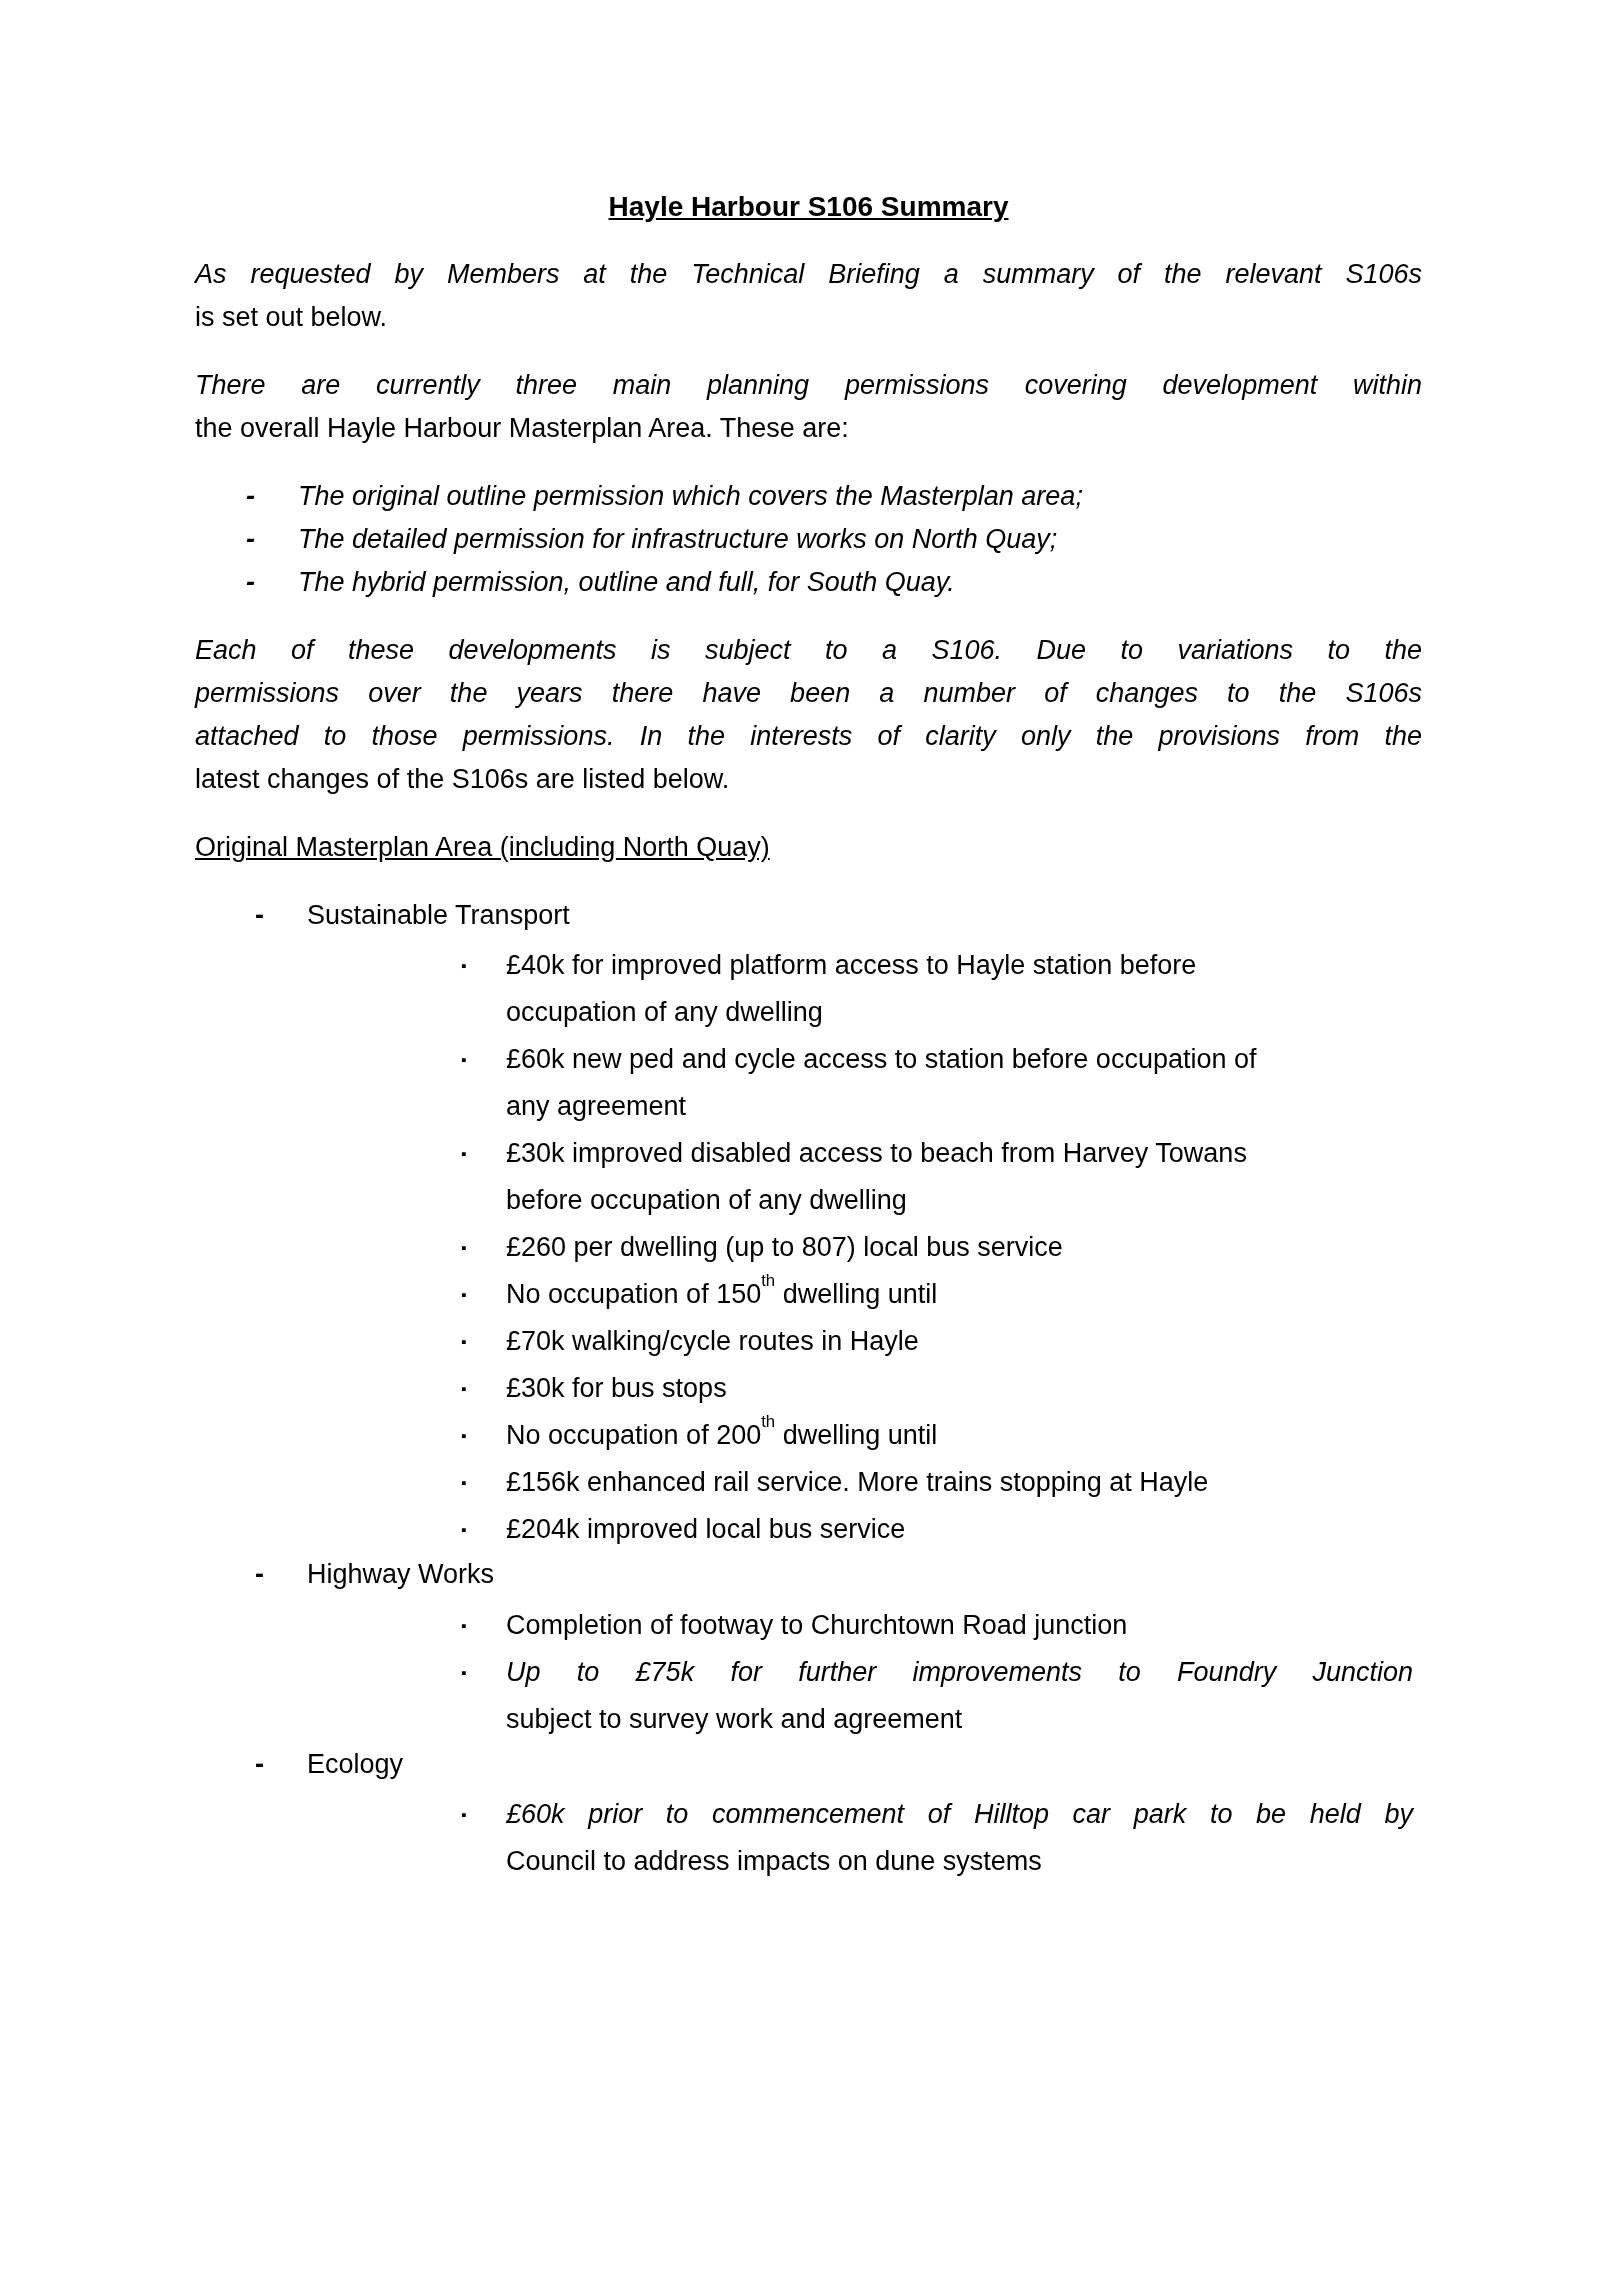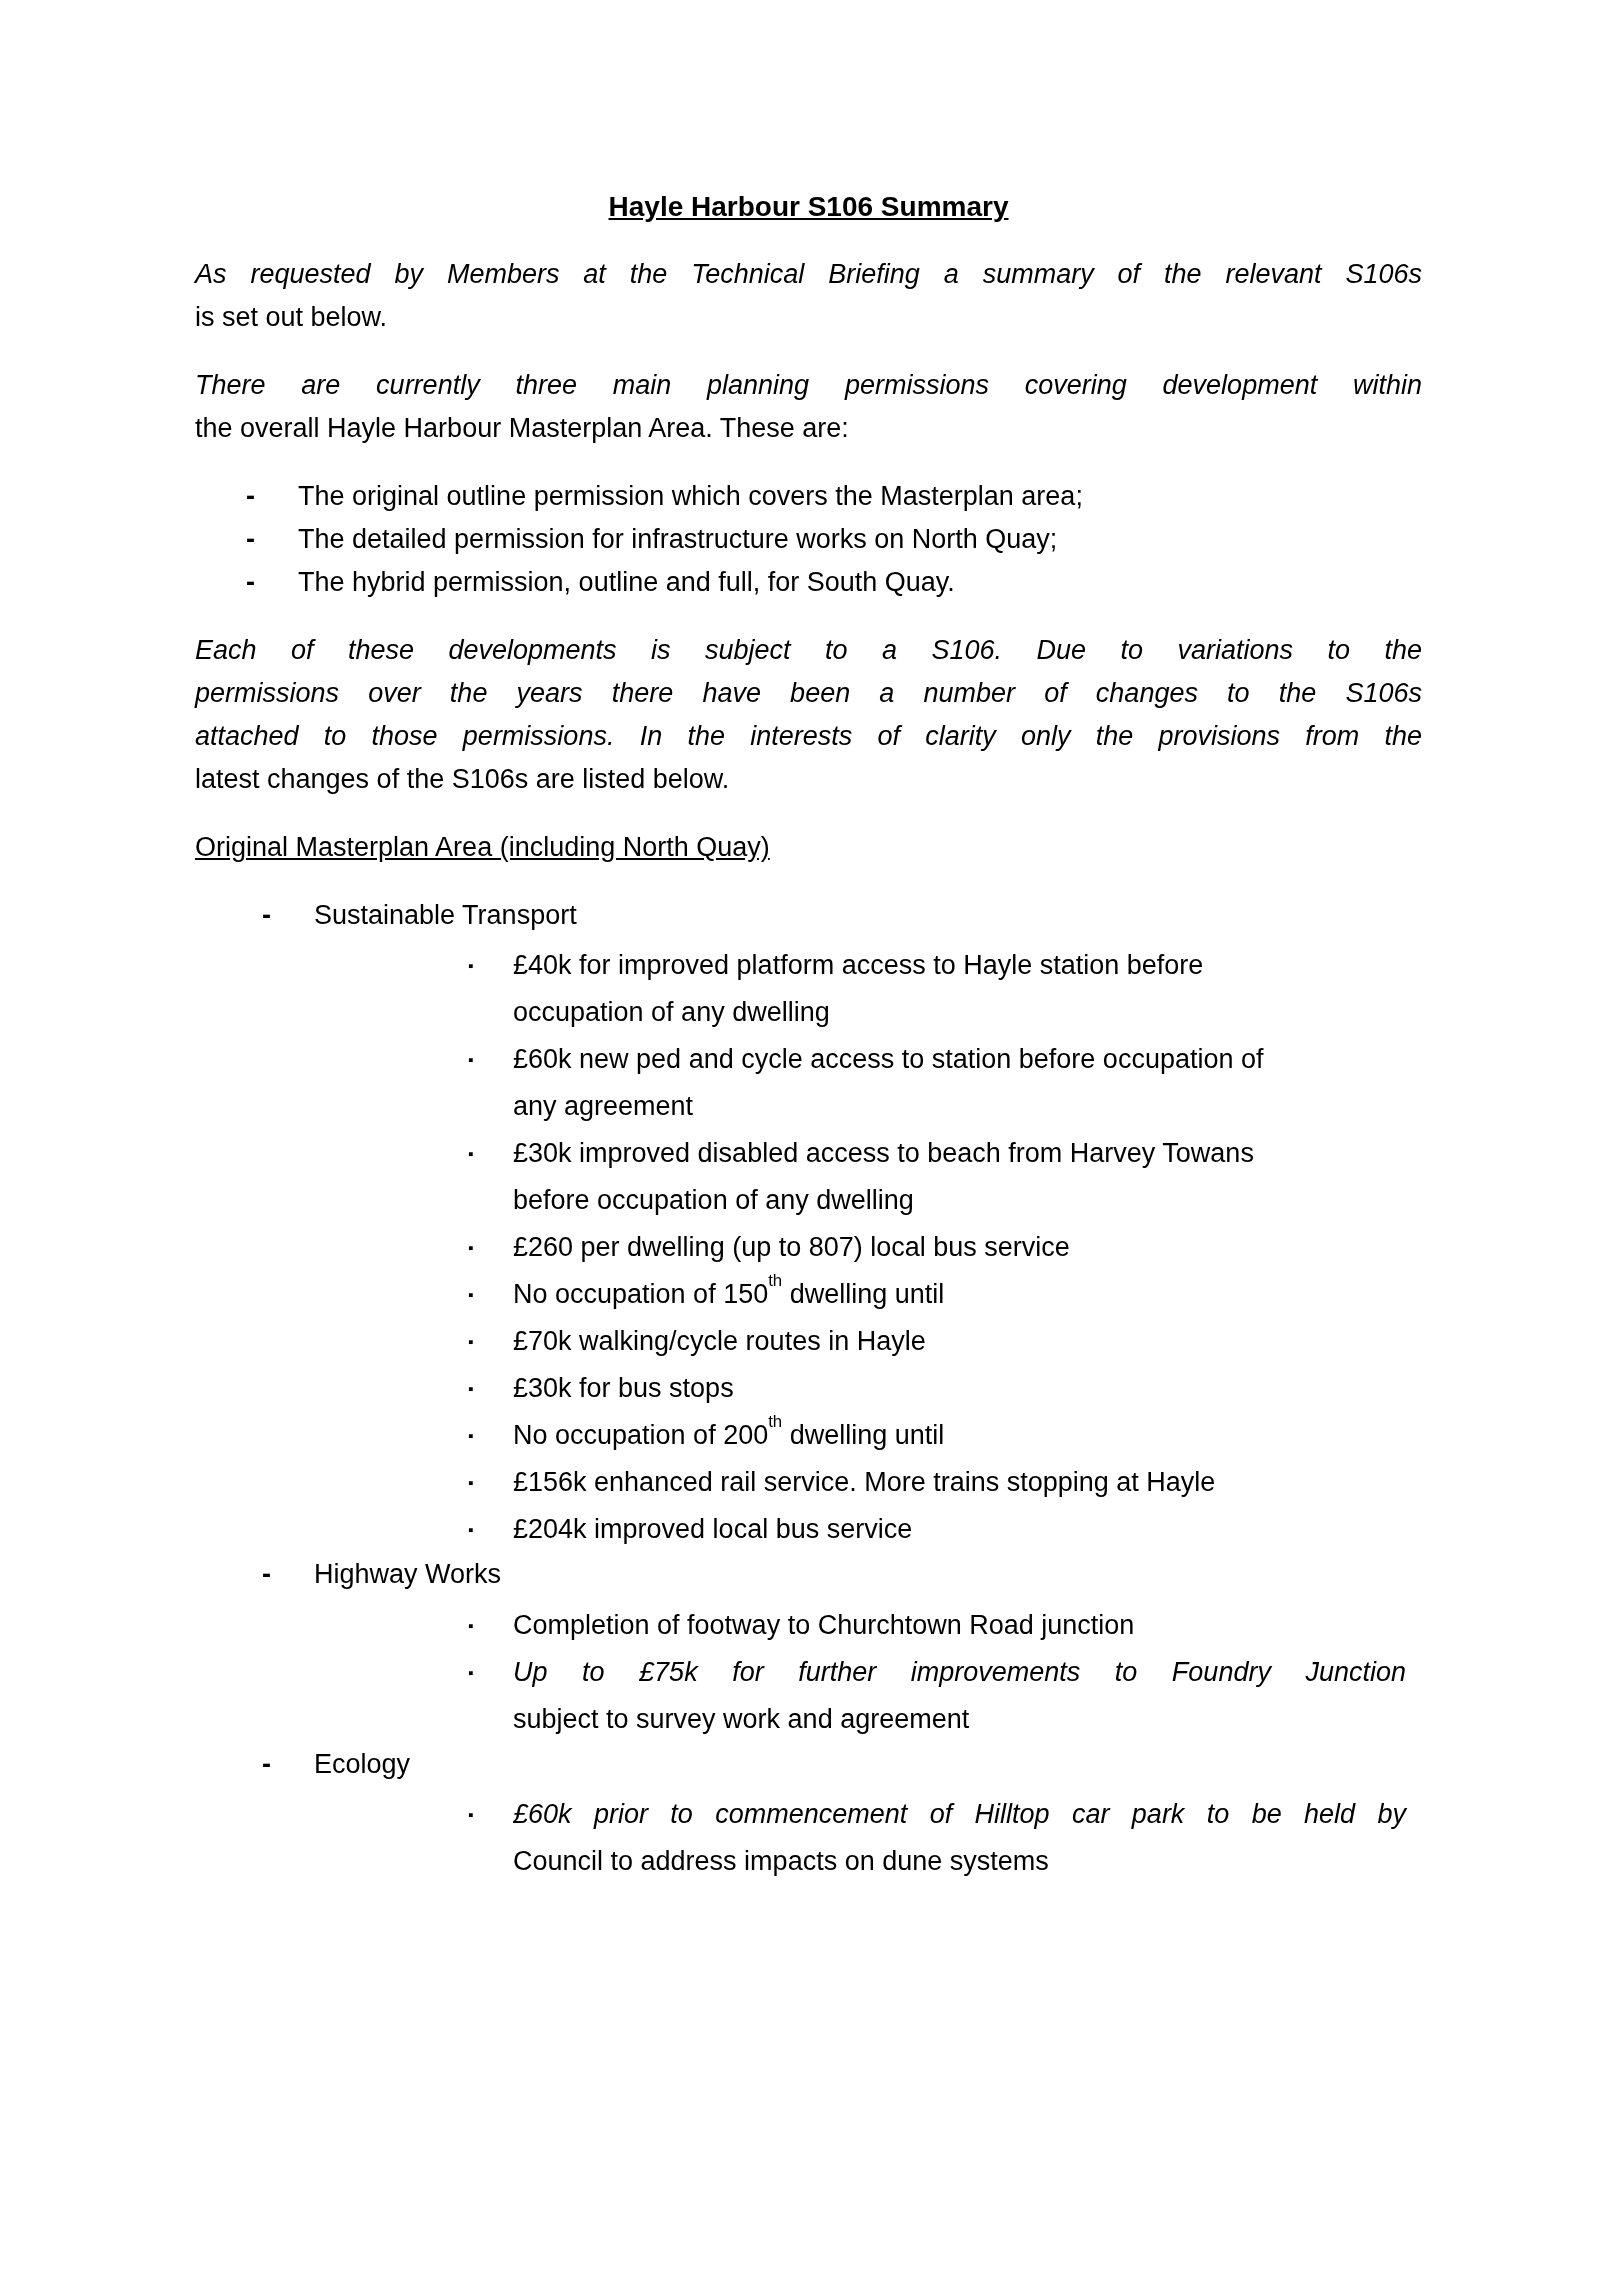--- a/index.html
+++ b/index.html
@@ -21,36 +21,36 @@
     font-weight:bold;
     text-decoration:underline;
     text-align:center;
     line-height:43px;
   }
   .para { margin:0 0 25px 0; }
   .line { display:block; line-height:43px; }
   
   .jl { text-align:justify; text-align-last:justify;font-style:italic; }
 
-  ul.dash { list-style:none; margin:12px 0 25px 0; padding:0 0 0 103px; }
+  ul.dash { list-style:none; margin:12px 0 25px 0; padding:0 0 0 103px;font-style:italic; }
   ul.dash > li { position:relative; }
   ul.dash > li::before {
     content:"-";
     position:absolute; left:-52px; top:0;
     line-height:43px; font-weight:bold;
   }
 
   .heading {
     margin:16px 0 25px 0;
     font-size:27px; font-weight:normal;
     text-decoration:underline;
     line-height:43px;
   }
 
-  ul.groups { list-style:none; margin:16px; padding:0 0 0 103px; }
+  ul.groups { list-style:none; margin:9px; padding:0 0 0 103px; }
   ul.groups > li.group { position:relative; }
   ul.groups > li.group::before {
     content:"-";
     position:absolute; left:-52px; top:0;
     line-height:43px; font-weight:bold;
   }
   .group-label { line-height:43px; }
 
   ul.sq { list-style:none; margin:5.4px 0 0 0; padding:0 0 0 199px; }
   ul.sq > li { position:relative; }

